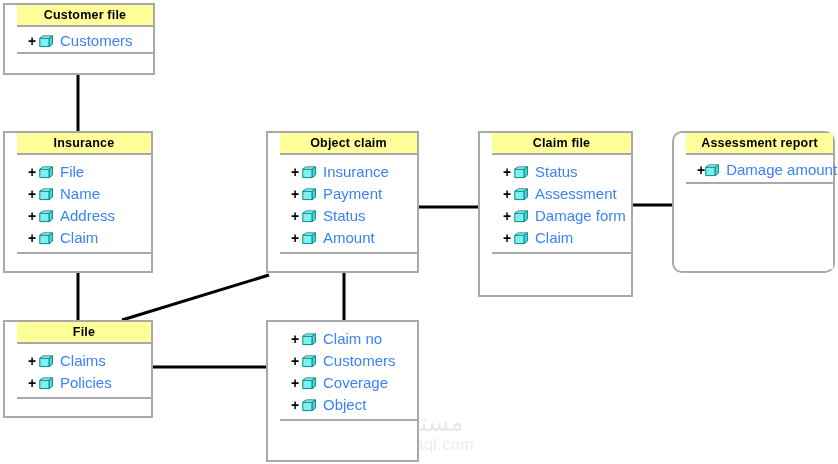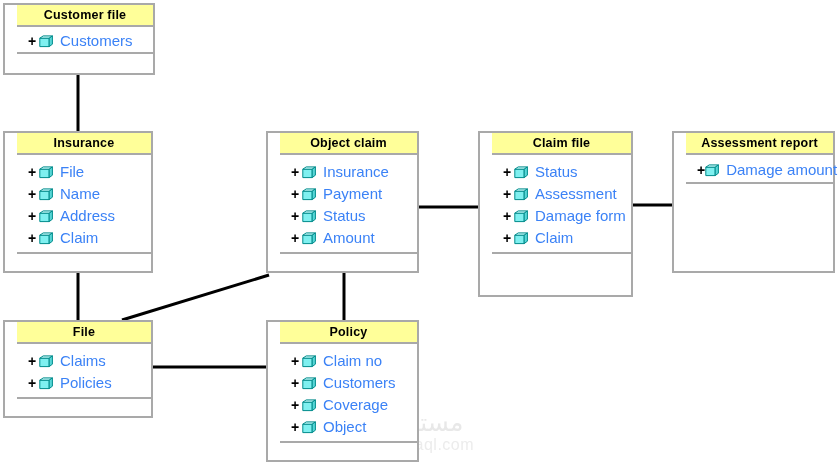--- a/index.html
+++ b/index.html
@@ -305,21 +305,21 @@
             <polygon points="0.8,3.2 4.2,0.9 13.4,0.9 10.2,3.2" fill="#c8fbfb" stroke="#008b8b" stroke-width="1"></polygon>
             <polygon points="10.2,3.2 13.4,0.9 13.4,9.2 10.2,11.6" fill="#57d6d6" stroke="#008b8b" stroke-width="1"></polygon>
           </svg>
         </span>
         <span class="attr-name">Claim</span>
       </div>
     </div>
     <div class="uml-ops" style="height:17px;"></div>
   </div>
 
-  <div class="uml-class" style="left:672px; top:131px; width:163px; height:142px;">
+  <div class="uml-class" style="left:672px; top:131px; width:163px; height:142px;border-radius:10px;">
     <div class="uml-title">Assessment report</div>
     <div class="uml-attrs" style="height:29px; padding:4px 0 4px 0;">
       <div class="attr-row">
         <span class="attr-vis">+</span>
         <span class="attr-icon">
           <svg viewBox="0 0 16 13" width="16" height="13">
             <polygon points="0.8,3.2 10.2,3.2 10.2,11.6 0.8,11.6" fill="#7ff0f0" stroke="#008b8b" stroke-width="1"></polygon>
             <polygon points="0.8,3.2 4.2,0.9 13.4,0.9 10.2,3.2" fill="#c8fbfb" stroke="#008b8b" stroke-width="1"></polygon>
             <polygon points="10.2,3.2 13.4,0.9 13.4,9.2 10.2,11.6" fill="#57d6d6" stroke="#008b8b" stroke-width="1"></polygon>
           </svg>
@@ -353,21 +353,20 @@
             <polygon points="10.2,3.2 13.4,0.9 13.4,9.2 10.2,11.6" fill="#57d6d6" stroke="#008b8b" stroke-width="1"></polygon>
           </svg>
         </span>
         <span class="attr-name">Policies</span>
       </div>
     </div>
     <div class="uml-ops" style="height:17px;"></div>
   </div>
 
   <div class="uml-class" style="left:266px; top:320px; width:153px; height:142px;">
-    <div class="uml-title">Policy</div>
     <div class="uml-attrs" style="height:99px;">
       <div class="attr-row">
         <span class="attr-vis">+</span>
         <span class="attr-icon">
           <svg viewBox="0 0 16 13" width="16" height="13">
             <polygon points="0.8,3.2 10.2,3.2 10.2,11.6 0.8,11.6" fill="#7ff0f0" stroke="#008b8b" stroke-width="1"></polygon>
             <polygon points="0.8,3.2 4.2,0.9 13.4,0.9 10.2,3.2" fill="#c8fbfb" stroke="#008b8b" stroke-width="1"></polygon>
             <polygon points="10.2,3.2 13.4,0.9 13.4,9.2 10.2,11.6" fill="#57d6d6" stroke="#008b8b" stroke-width="1"></polygon>
           </svg>
         </span>

